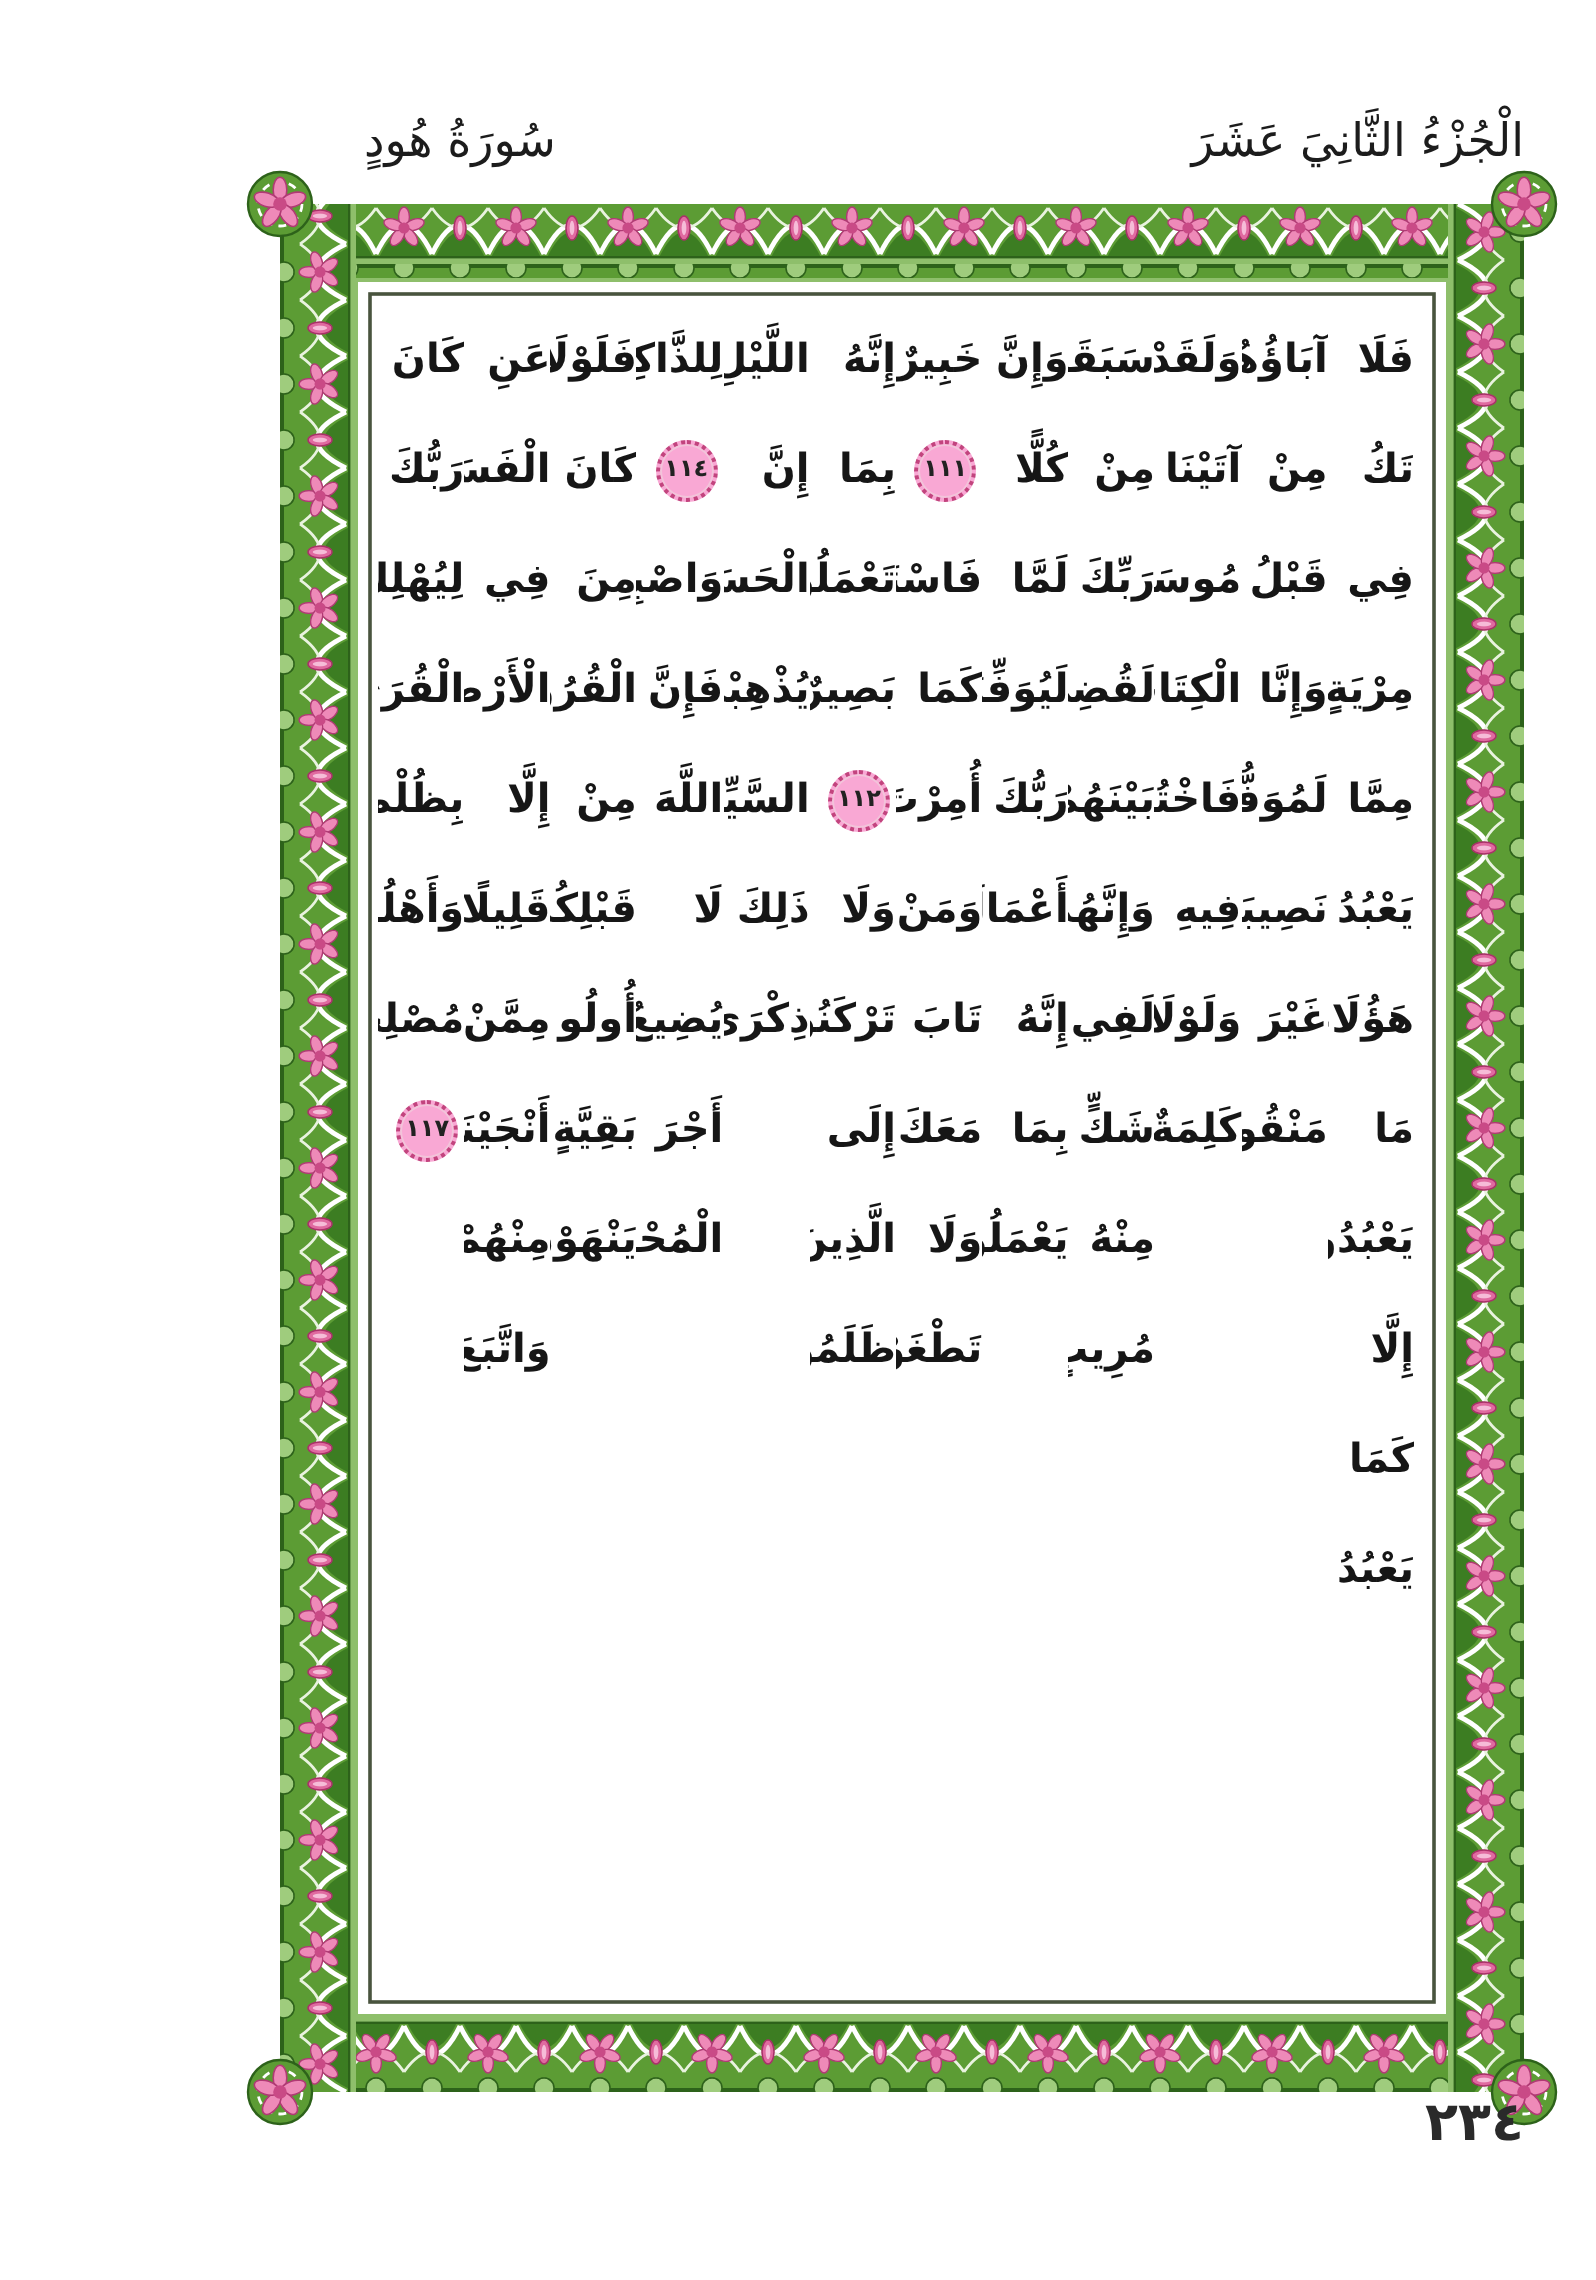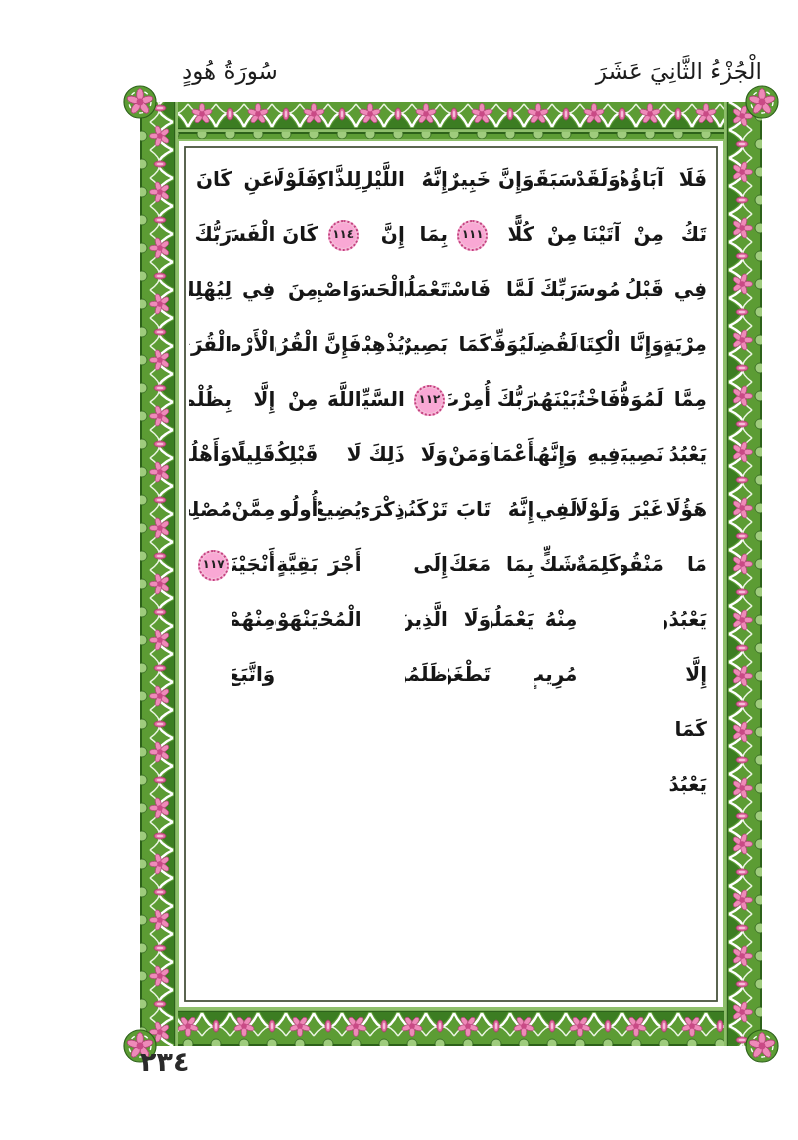--- a/index.html
+++ b/index.html
@@ -33,21 +33,21 @@
     display:inline-block;width:27px;height:27px;line-height:25px;
     border:2px dotted #c2447e;border-radius:50%;
     box-shadow:0 0 0 1px #f2c4da inset;
     background:#f9a8d4;color:#222;
     font-size:12px;font-weight:bold;text-align:center;text-align-last:center;
     vertical-align:middle;margin:0 3px;
   }
   
   .page-number{
     position:absolute;left:140px;top:1046px;width:622px;
-    text-align:left;font-size:27px;font-weight:bold;color:#2a2a2a;
+    text-align:right;font-size:27px;font-weight:bold;color:#2a2a2a;
     direction:rtl;
   }
 </style>
 </head>
 <body>
 
 <div class="header-strip">
   <span class="juz-title">الْجُزْءُ الثَّانِيَ عَشَرَ</span>
   <span class="surah-title">سُورَةُ هُودٍ</span>
 </div>

